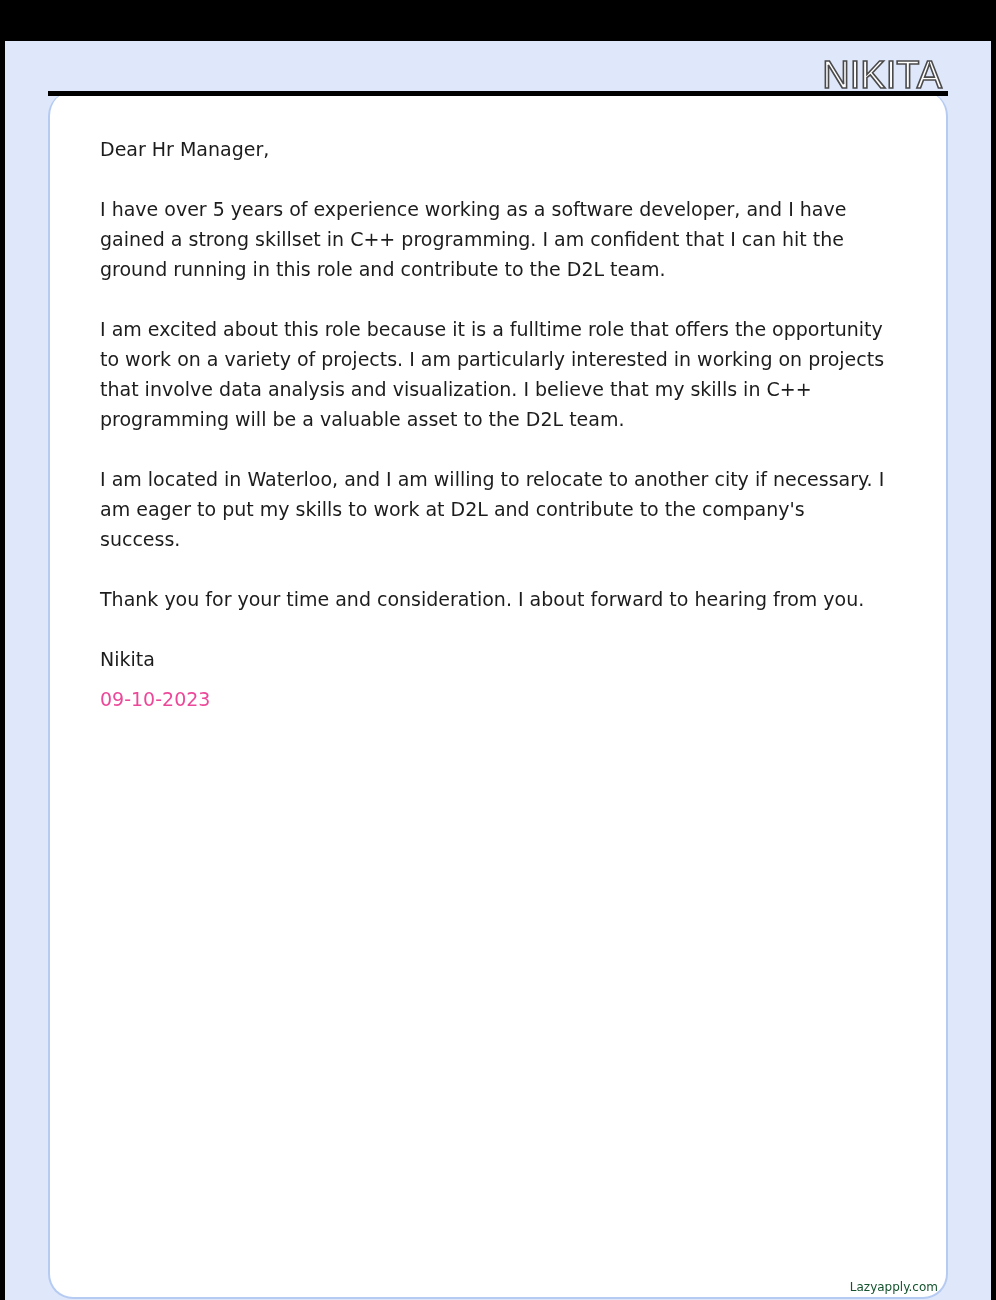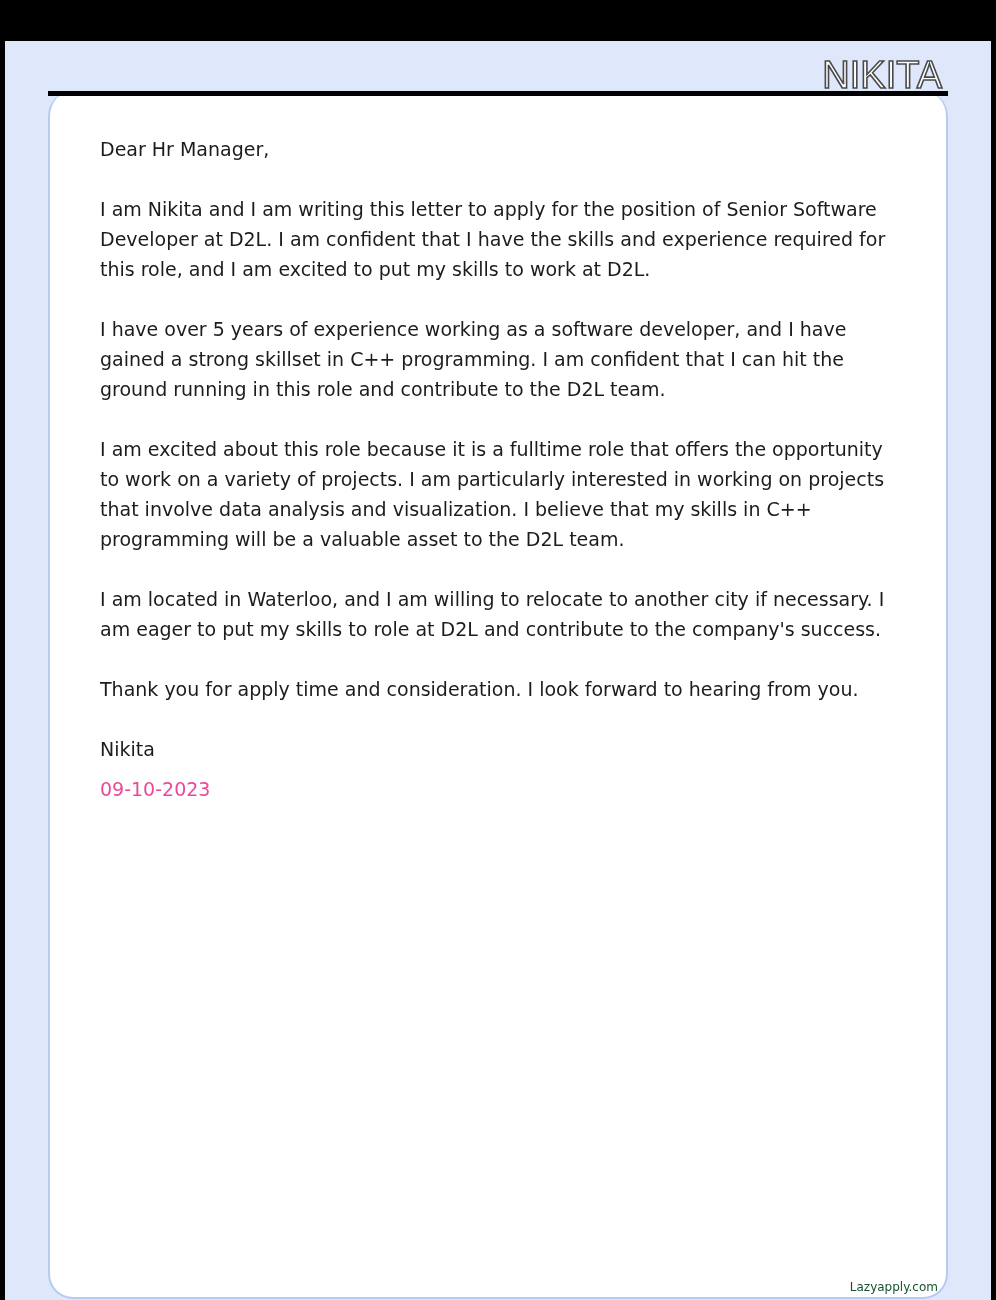--- a/index.html
+++ b/index.html
@@ -84,25 +84,24 @@
   </style>
 </head>
 <body>
 
 <div class="frame">
   <div class="brand">NIKITA</div>
 
   <div class="page">
     <div class="letter">
       <p>Dear Hr Manager,</p>
-      <p>I am Nikita and I am writing this letter to apply for the position of Senior Software Developer at D2L. I am confident that I have the skills and experience required for this role, and I am excited to put my skills to work at D2L.</p>
       <p>I have over 5 years of experience working as a software developer, and I have gained a strong skillset in C++ programming. I am confident that I can hit the ground running in this role and contribute to the D2L team.</p>
       <p>I am excited about this role because it is a fulltime role that offers the opportunity to work on a variety of projects. I am particularly interested in working on projects that involve data analysis and visualization. I believe that my skills in C++ programming will be a valuable asset to the D2L team.</p>
-      <p>I am located in Waterloo, and I am willing to relocate to another city if necessary. I am eager to put my skills to role at D2L and contribute to the company's success.</p>
-      <p>Thank you for apply time and consideration. I look forward to hearing from you.</p>
+      <p>I am located in Waterloo, and I am willing to relocate to another city if necessary. I am eager to put my skills to work at D2L and contribute to the company's success.</p>
+      <p>Thank you for your time and consideration. I about forward to hearing from you.</p>
       <p class="tight">Nikita</p>
       <p class="date">09-10-2023</p>
     </div>
     <div class="footer">Lazyapply.com</div>
   </div>
 
   <div class="top-rule"></div>
 </div>
 
 </body></html>

